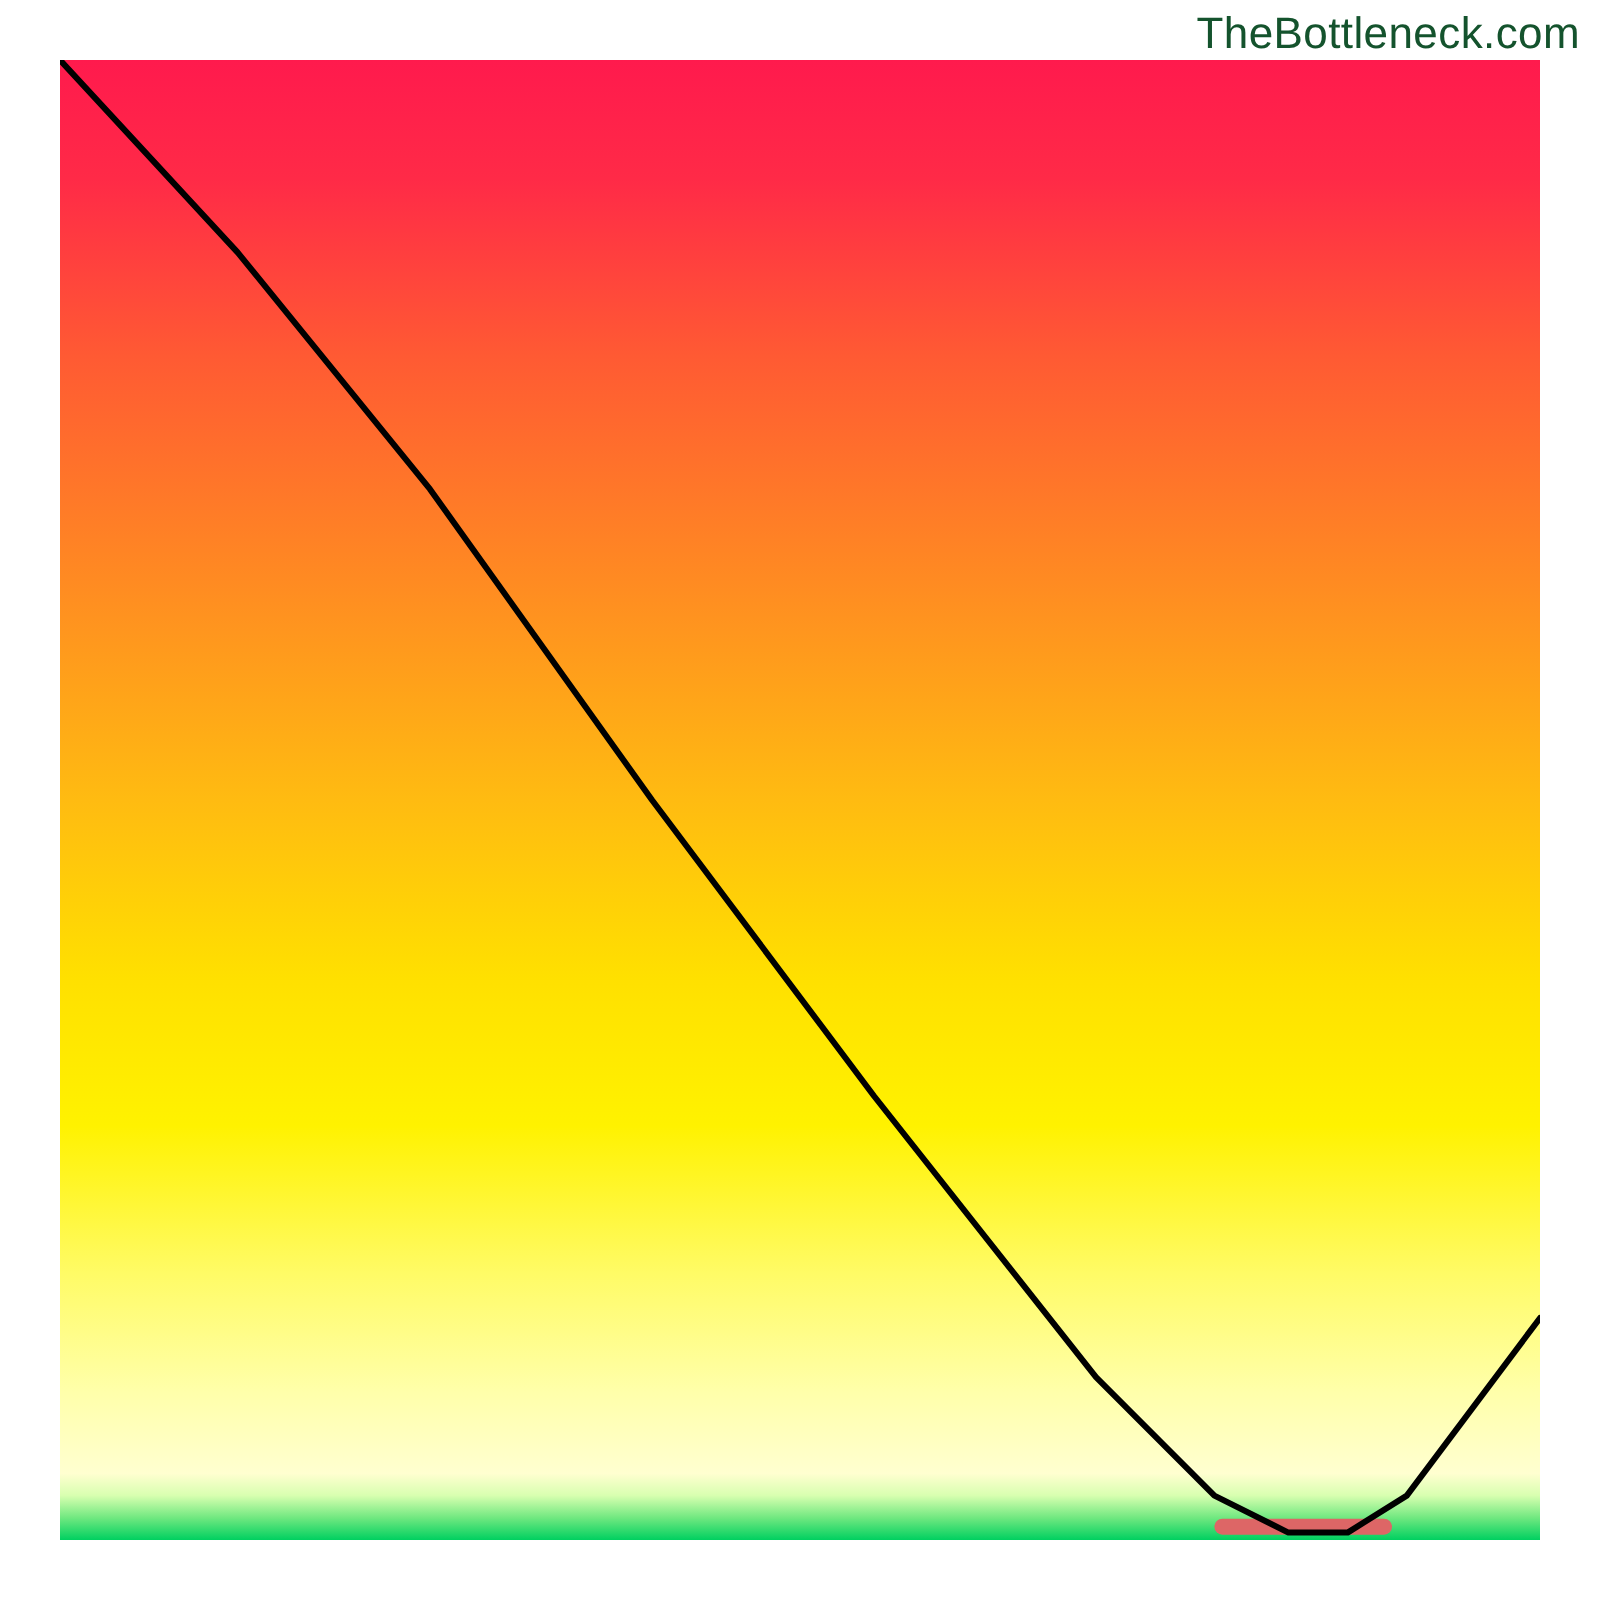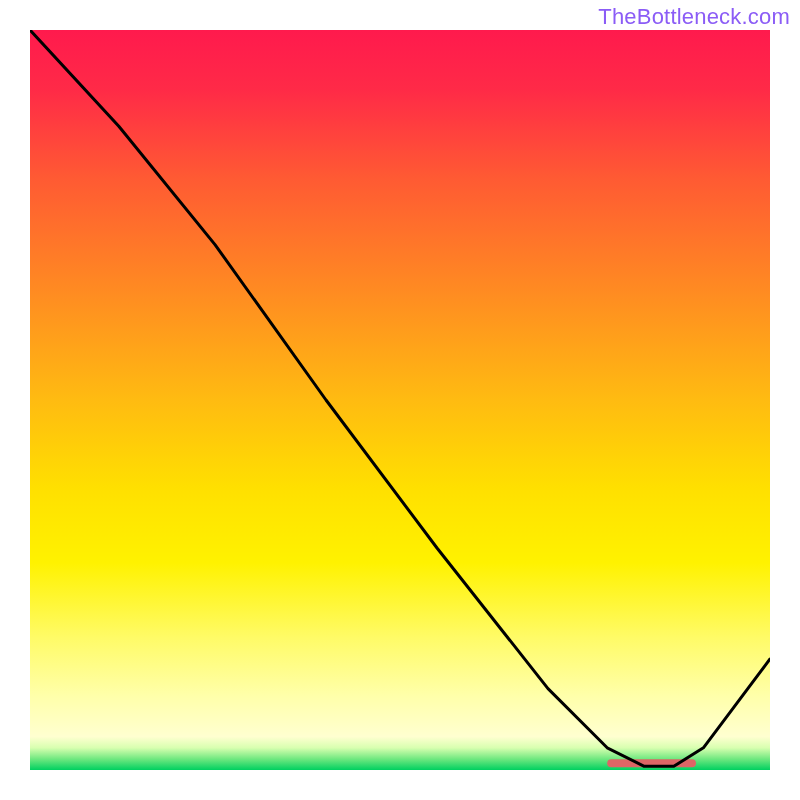--- a/index.html
+++ b/index.html
@@ -8,21 +8,21 @@
     width: 800px;
     height: 800px;
     background: #ffffff;
     font-family: Arial, Helvetica, sans-serif;
     overflow: hidden;
   }
   .watermark {
     position: absolute;
     top: 4px;
     right: 10px;
-    color: #8b5cf6;
+    color: #14532d;
     font-size: 22px;
     font-weight: 500;
     letter-spacing: 0.2px;
     z-index: 10;
     user-select: none;
   }
   .chart-area {
     position: absolute;
     left: 30px;
     top: 30px;

